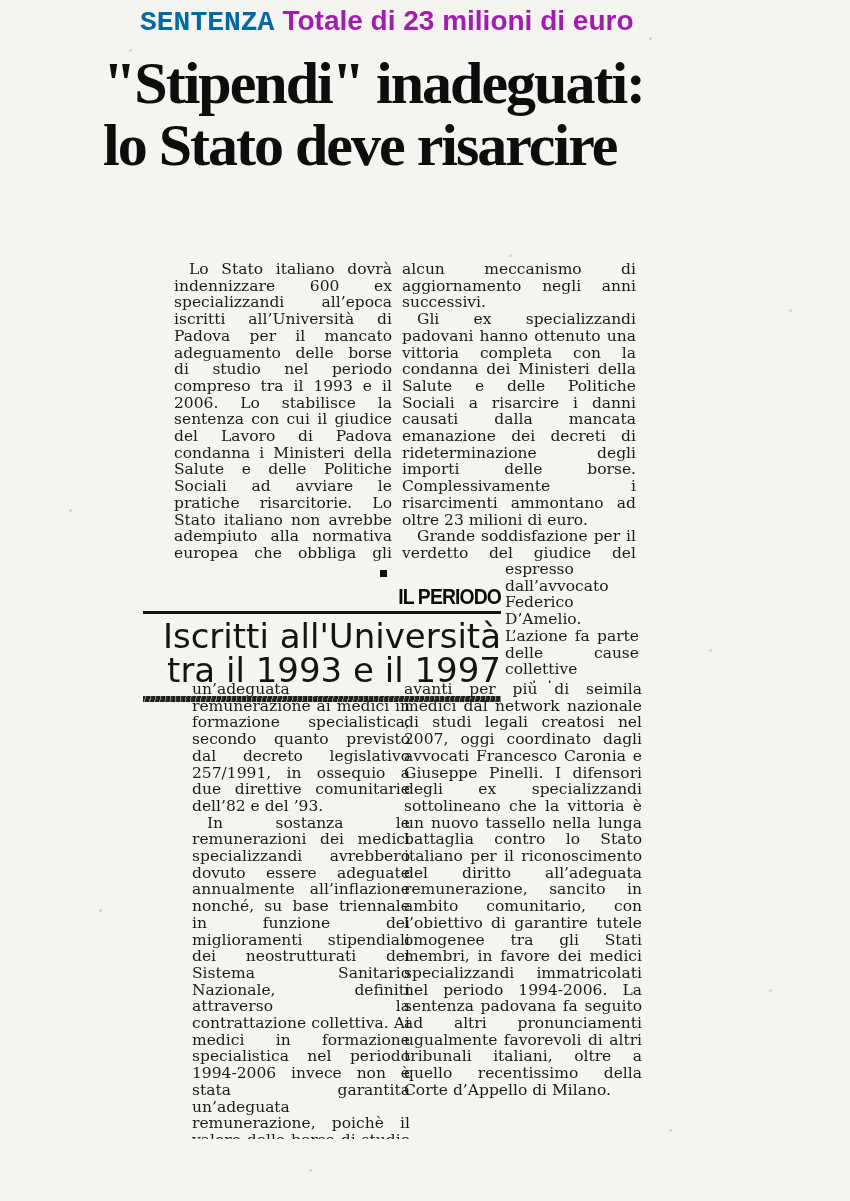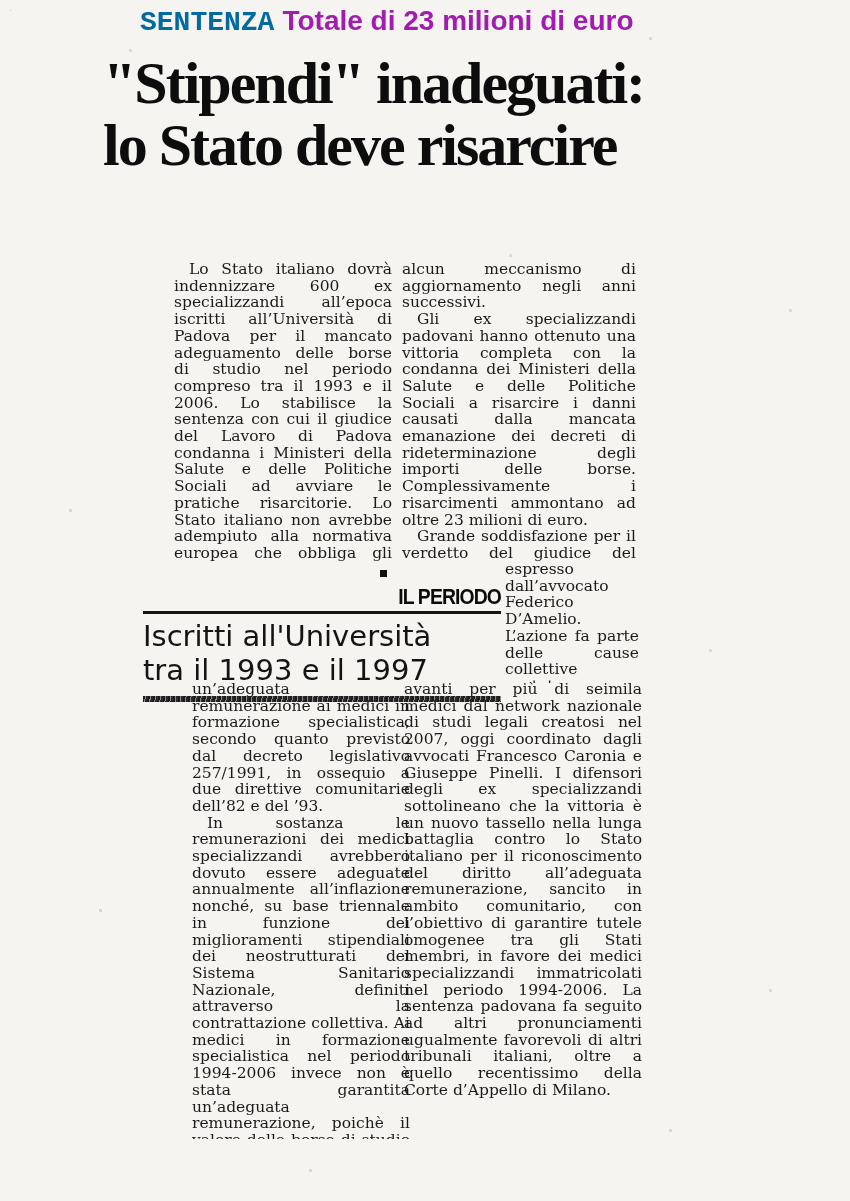--- a/index.html
+++ b/index.html
@@ -48,22 +48,22 @@
   .pullquote{position:absolute;left:143px;top:560px;width:358px;margin-top:25px;}
   .pq-brand{
     font-family:"Liberation Sans", sans-serif;font-weight:bold;
     font-size:22px;line-height:24px;letter-spacing:-1px;
     text-align:right;color:#0a0a0a;
     transform:scaleX(.88);transform-origin:100% 50%;
   }
   .pq-rule{border-top:3px solid #141414;margin-top:2px;}
   .pq-text{
     font-family:"DejaVu Sans", sans-serif;
-    font-size:29px;line-height:34px;
-    text-align:left;color:#141414;
+    font-size:34px;line-height:34px;
+    text-align:right;color:#141414;
     margin-top:5px;letter-spacing:0px;
   }
   .pq-hatch{
     margin-top:9px;height:6px;
     background:repeating-linear-gradient(100deg,#1c1c1c 0 2px,#8a8a8a 2px 3px,#2a2a2a 3px 5px);
   }
   .ink-spot{position:absolute;left:380px;top:570px;width:7px;height:7px;background:#101010;}
 </style>
 </head>
 <body>

